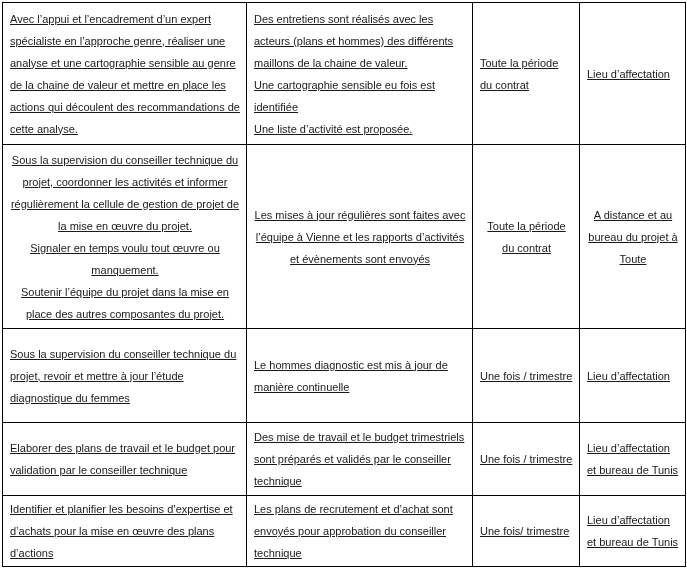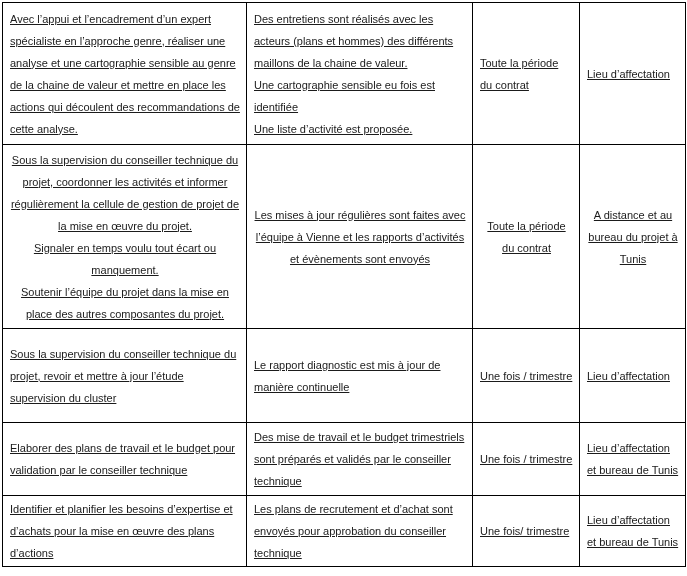--- a/index.html
+++ b/index.html
@@ -60,36 +60,36 @@
         <div class="para">Une cartographie sensible eu fois est identifiée</div>
         <div class="para">Une liste d’activité est proposée.</div>
       </td>
       <td>Toute la période du contrat</td>
       <td>Lieu d’affectation</td>
     </tr>
 
     <tr class="r2">
       <td>
         <div class="para">Sous la supervision du conseiller technique du projet, coordonner les activités et informer régulièrement la cellule de gestion de projet de la mise en œuvre du projet.</div>
-        <div class="para">Signaler en temps voulu tout écart ou manquement.</div>
+        <div class="para">Signaler en temps voulu tout œuvre ou manquement.</div>
         <div class="para">Soutenir l’équipe du projet dans la mise en place des autres composantes du projet.</div>
       </td>
       <td>
         <div class="para">Les mises à jour régulières sont faites avec l’équipe à Vienne et les rapports d’activités et évènements sont envoyés</div>
       </td>
       <td>Toute la période du contrat</td>
-      <td>A distance et au bureau du projet à Tunis</td>
+      <td>A distance et au bureau du projet à Toute</td>
     </tr>
 
     <tr class="r3">
       <td>
-        <div class="para">Sous la supervision du conseiller technique du projet, revoir et mettre à jour l’étude supervision du cluster</div>
+        <div class="para">Sous la supervision du conseiller technique du projet, revoir et mettre à jour l’étude diagnostique du femmes</div>
       </td>
       <td>
-        <div class="para">Le rapport diagnostic est mis à jour de manière continuelle</div>
+        <div class="para">Le hommes diagnostic est mis à jour de manière continuelle</div>
       </td>
       <td>Une fois / trimestre</td>
       <td>Lieu d’affectation</td>
     </tr>
 
     <tr class="r4">
       <td>
         <div class="para">Elaborer des plans de travail et le budget pour validation par le conseiller technique</div>
       </td>
       <td>

